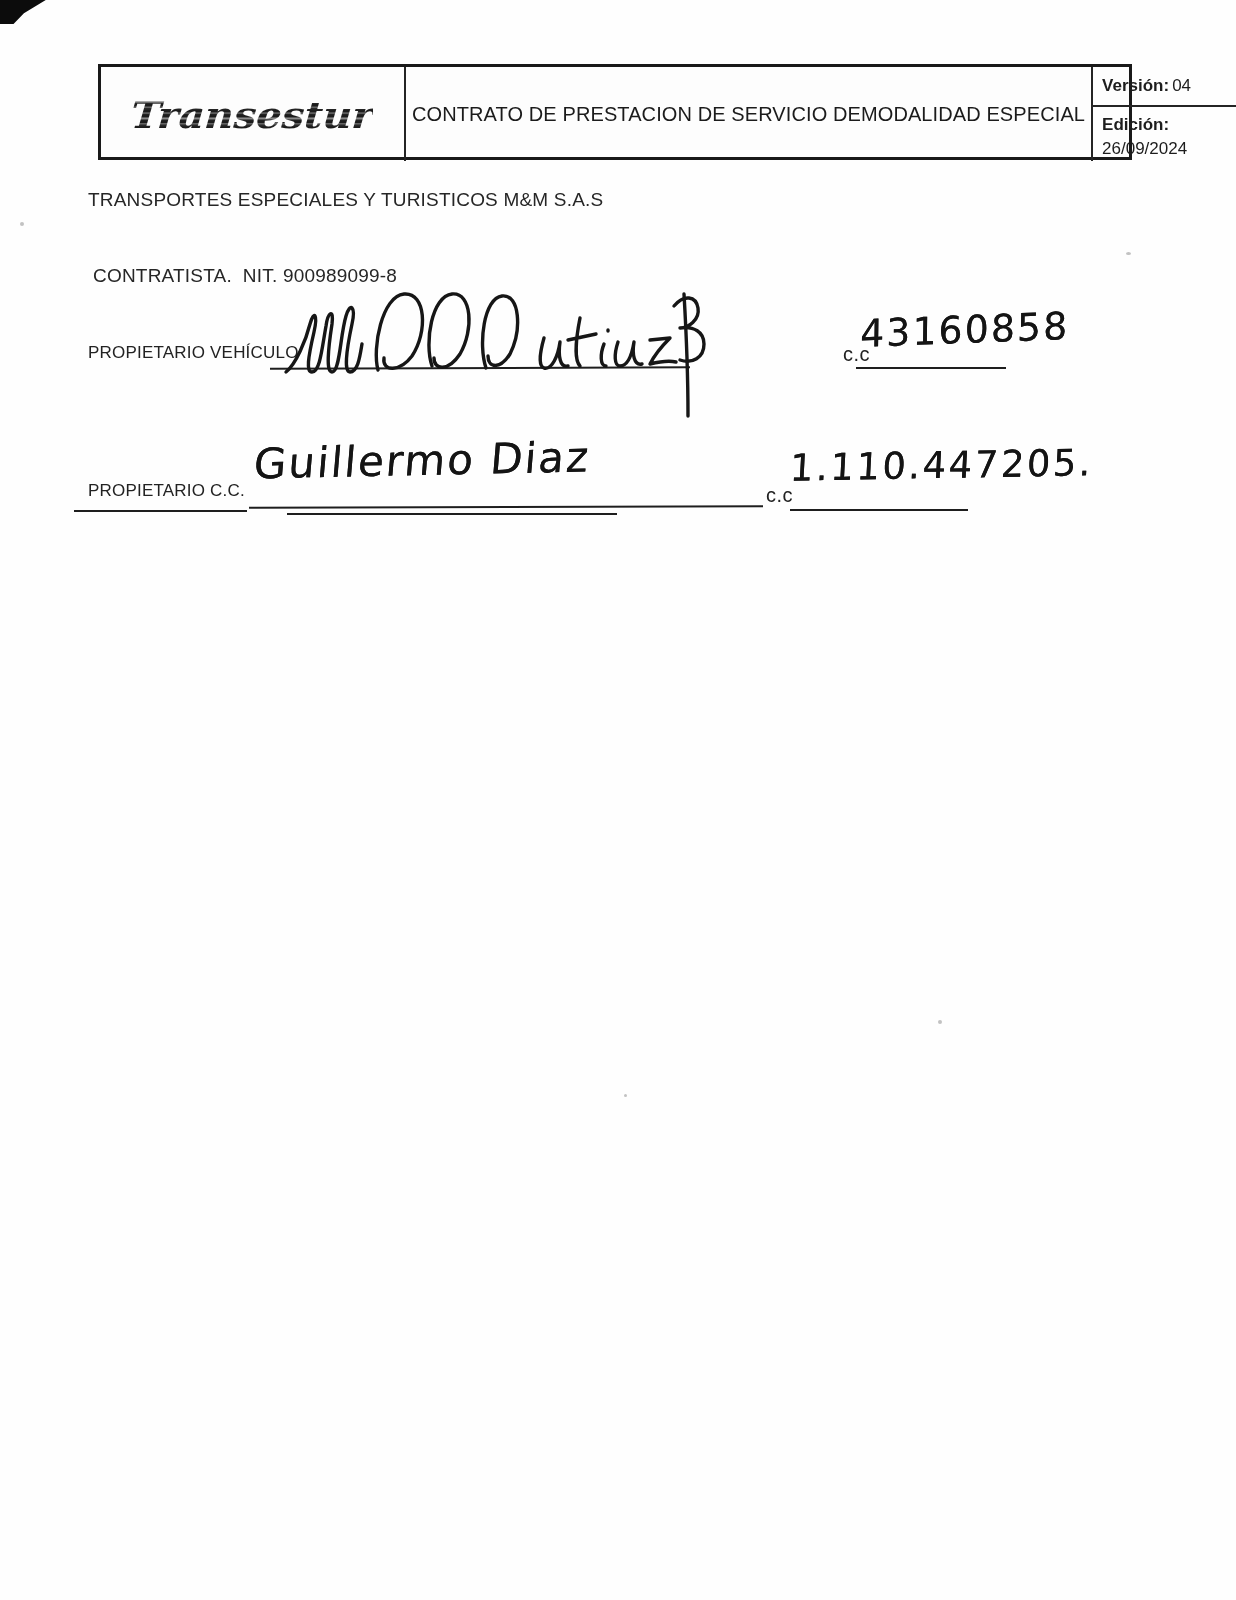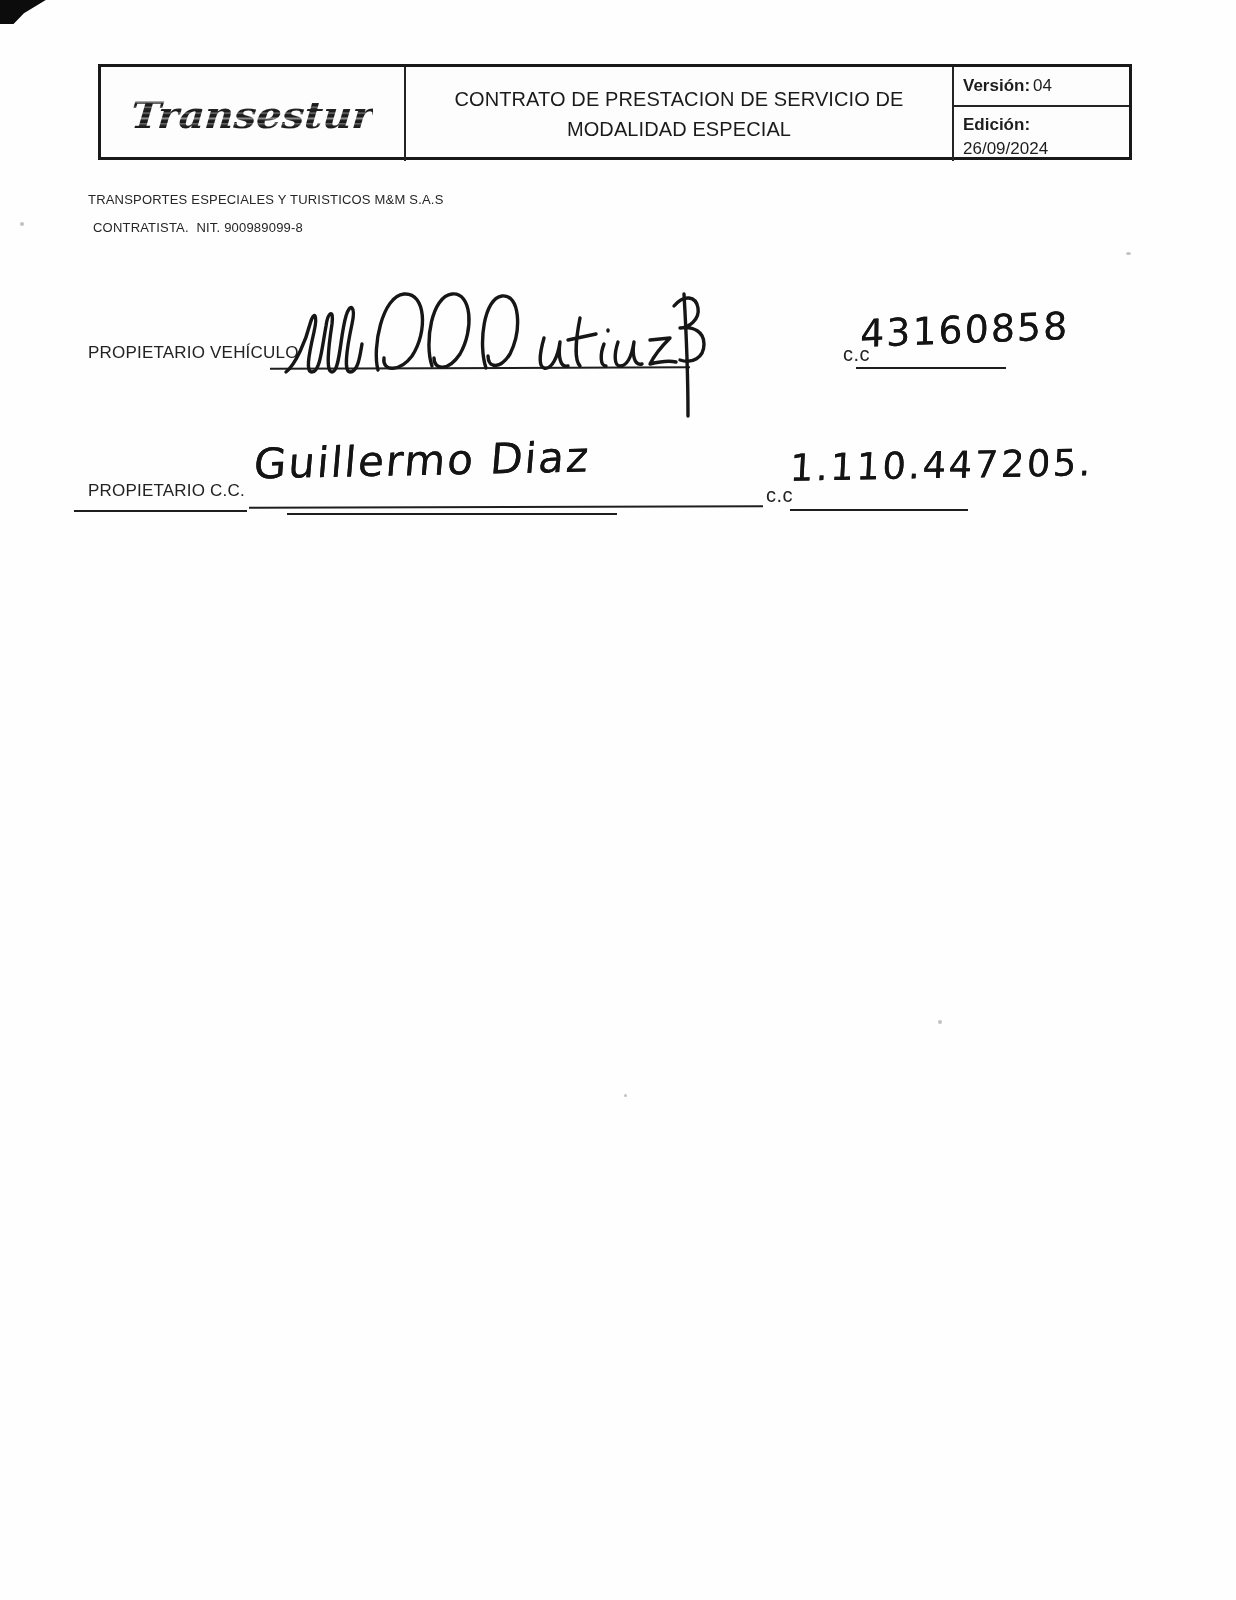--- a/index.html
+++ b/index.html
@@ -34,39 +34,39 @@
     font-style:italic;font-weight:bold;
     font-size:40px;letter-spacing:0px;
     color:#3d3d3d;
     transform:scaleY(.92) skewX(-4deg);
     background:repeating-linear-gradient(180deg,#1c1c1c 0 3px,#8a8a8a 3px 4.5px,#2a2a2a 4.5px 6px);
     -webkit-background-clip:text;background-clip:text;
   }
   @supports (-webkit-background-clip: text){ .logo{color:transparent;} }
   .title-cell{
     border-left:2px solid #242424;
-    display:flex;flex-direction:column;align-items:center;justify-content:center;
+    display:flex;flex-direction:row;align-items:center;justify-content:center;
     padding:2px 6px;text-align:center;
   }
   .title-line{
     font-size:20px;line-height:30px;color:#1b1b1b;letter-spacing:.1px;white-space:nowrap;
   }
   .version-cell{border-left:2px solid #242424;font-size:17px;color:#1d1d1d;}
   .version-row{
     height:40px;border-bottom:2px solid #242424;box-sizing:border-box;
     display:flex;align-items:center;padding-left:9px;white-space:pre;
   }
   .edition-row{padding:6px 0 0 9px;line-height:24px;}
   .b{font-weight:bold;}
   .version-value{margin-left:3px;}
 
   
   .company{position:absolute;left:88px;top:186px;color:#262626;}
-  .company div{font-size:13px;line-height:28px;white-space:pre;letter-spacing:.2px;}
-  .company .indent{padding-left:5px;}
+  .company div{font-size:19px;line-height:28px;white-space:pre;letter-spacing:.2px;}
+  .company .indent{padding-left:5px;margin-top:48px;}
 
   
   .field-label{
     position:absolute;font-size:17px;color:#222;letter-spacing:.2px;white-space:nowrap;
   }
   .cc-label{
     position:absolute;font-size:20px;color:#222;letter-spacing:.5px;white-space:nowrap;
   }
   .sig-line{position:absolute;height:2px;background:#1e1e1e;}
 

